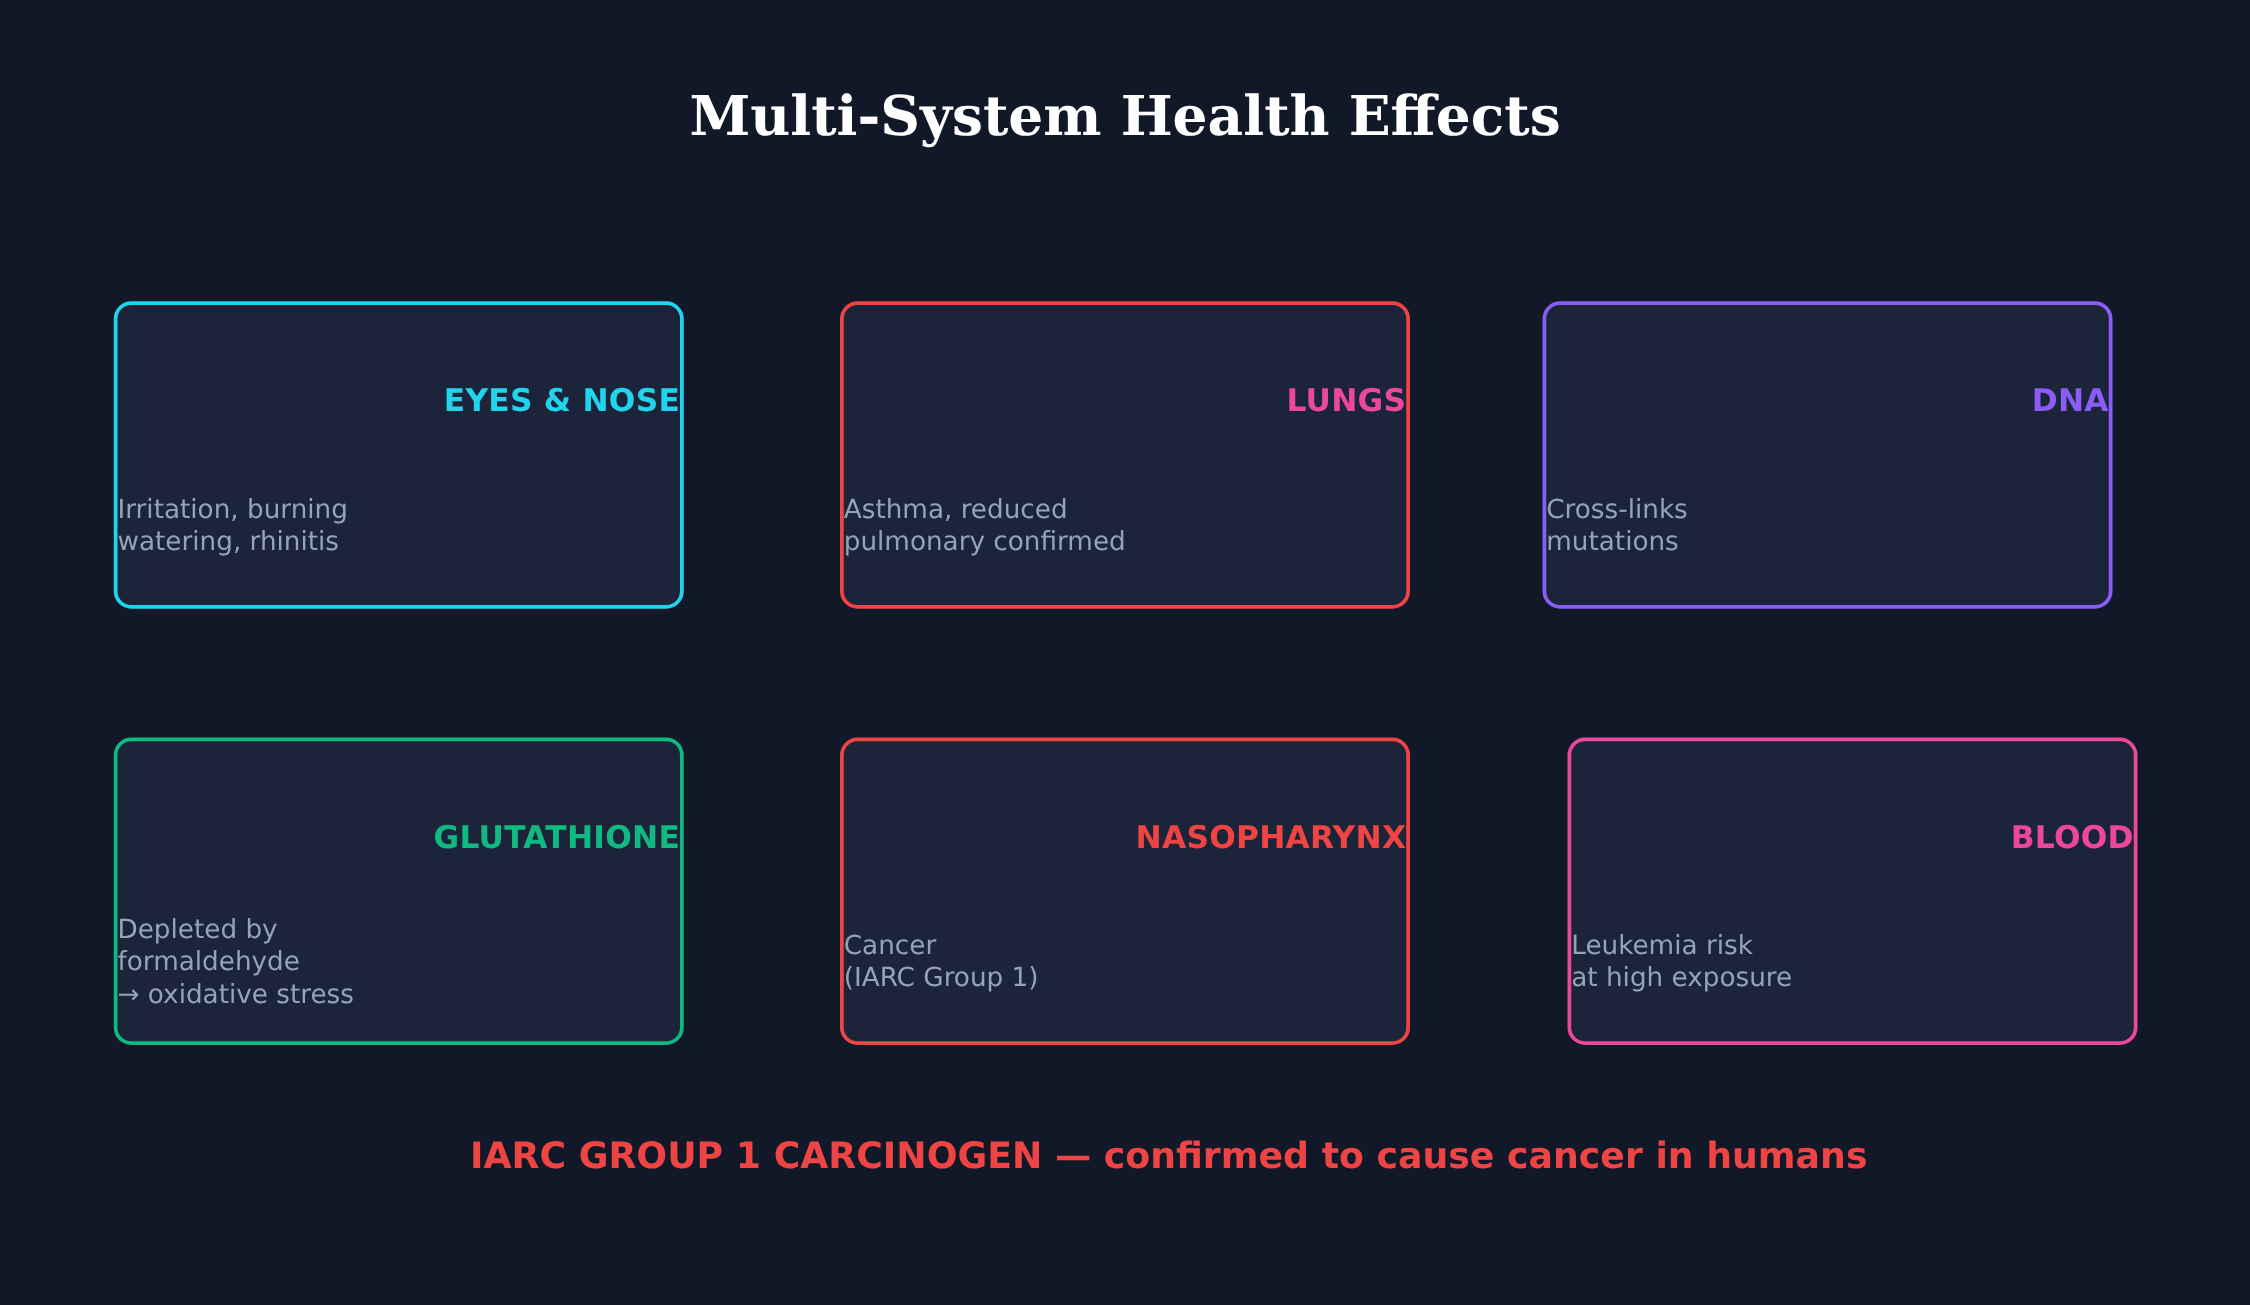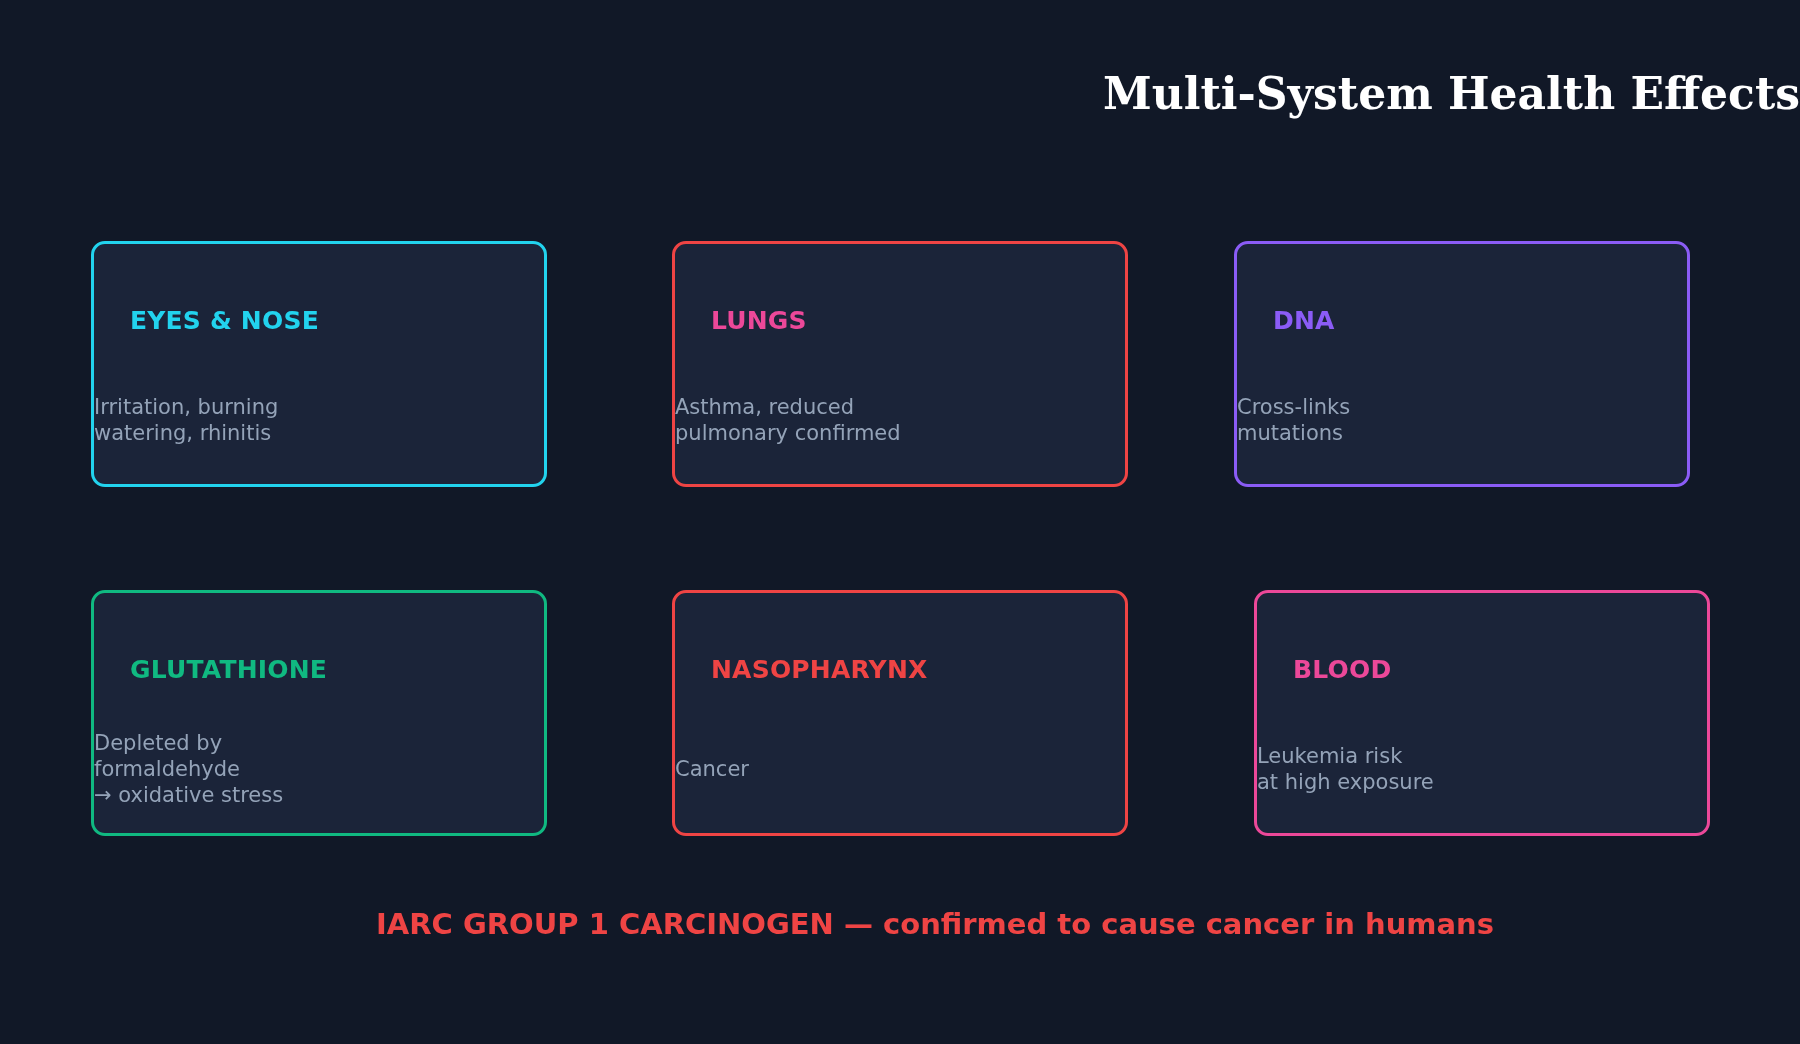--- a/index.html
+++ b/index.html
@@ -12,21 +12,21 @@
       background: #111827;
       position: relative;
       overflow: hidden;
       font-family: "DejaVu Sans", sans-serif;
     }
     .title {
       position: absolute;
       left: 0;
       width: 1800px;
       top: 66px;
-      text-align: right;
+      text-align: center;
       font-family: "DejaVu Serif", serif;
       font-weight: bold;
       font-size: 44px;
       line-height: 56px;
       color: #ffffff;
       margin: 0;
     }
     .card {
       position: absolute;
       box-sizing: border-box;
@@ -34,21 +34,21 @@
       height: 246px;
       border: 3px solid #22d3ee;
       border-radius: 14px;
       background: #1b2439;
     }
     .card-heading {
       position: absolute;
       left: 0;
       right: 0;
       top: 62px;
-      text-align: left;
+      text-align: right;
       font-weight: bold;
       font-size: 25px;
       line-height: 30px;
       letter-spacing: 0.2px;
       margin-left: 36px;
     }
     .card-desc {
       position: absolute;
       left: 0;
       right: 0;
@@ -109,20 +109,21 @@
     <span>Depleted by</span>
     <span>formaldehyde</span>
     <span>→ oxidative stress</span>
   </div>
 </div>
 
 <div class="card" style="left: 672px; top: 590px; border-color: rgb(239, 68, 68); background: rgb(27, 36, 57);">
   <div class="card-heading" style="color: rgb(239, 68, 68);">NASOPHARYNX</div>
   <div class="card-desc">
     <span>Cancer</span>
+    <span>(IARC Group 1)</span>
   </div>
 </div>
 
 <div class="card" style="left: 1254px; top: 590px; border-color: rgb(236, 72, 153); background: rgb(27, 36, 57);">
   <div class="card-heading" style="color: rgb(236, 72, 153);">BLOOD</div>
   <div class="card-desc">
     <span>Leukemia risk</span>
     <span>at high exposure</span>
   </div>
 </div>

